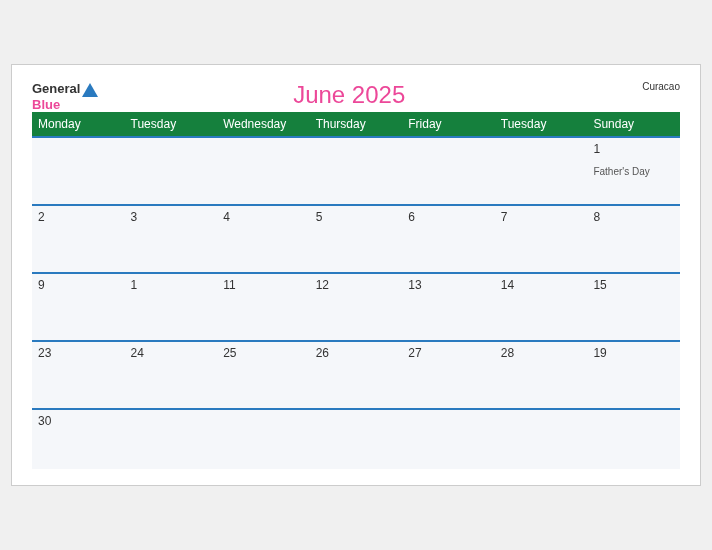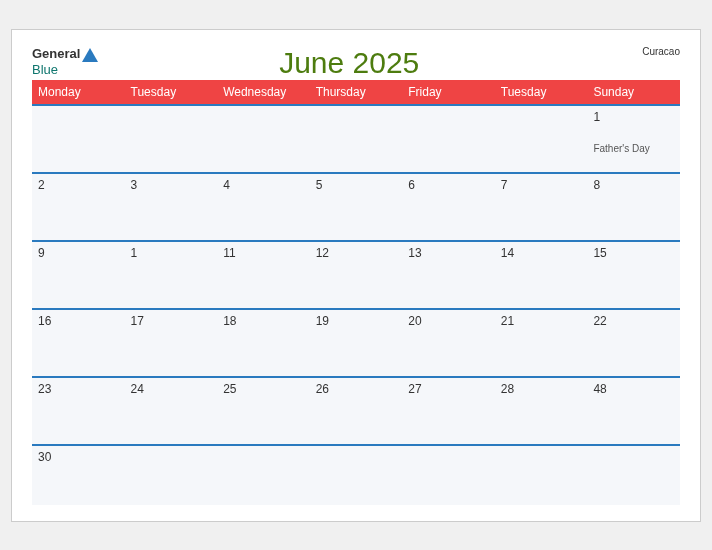--- a/index.html
+++ b/index.html
@@ -29,60 +29,60 @@
       gap: 4px;
     }
     .logo-text-general {
       font-size: 13px;
       font-weight: bold;
       color: #333;
       line-height: 1.2;
     }
     .logo-text-blue {
       font-size: 13px;
-      font-weight: normal;
-      color: #0f766e;
+      font-weight: bold;
+      color: #ec4899;
       line-height: 1.2;
     }
     .logo-triangle {
       width: 0;
       height: 0;
       border-left: 8px solid transparent;
       border-right: 8px solid transparent;
       border-bottom: 14px solid #2a7abf;
       margin-top: 2px;
       margin-left: 2px;
     }
     .logo-block {
       display: flex;
       flex-direction: column;
     }
     .logo-top-row {
       display: flex;
       align-items: center;
     }
     .calendar-title {
-      font-size: 30px;
+      font-size: 24px;
       font-weight: normal;
-      color: #4d7c0f;
+      color: #ec4899;
       text-align: center;
       flex: 1;
     }
     .region-label {
       font-size: 10px;
       color: #333;
       text-align: right;
       min-width: 80px;
     }
     .calendar-grid {
       width: 100%;
       border-collapse: collapse;
     }
     .calendar-grid th {
-      background: #ef4444;
+      background: #15803d;
       color: #fff;
       font-size: 12px;
       font-weight: normal;
       text-align: left;
       padding: 5px 6px;
       border: none;
     }
     .calendar-grid td {
       vertical-align: top;
       width: calc(100% / 7);
@@ -101,21 +101,21 @@
     }
     .day-number {
       font-size: 12px;
       color: #333;
       display: block;
     }
     .day-event {
       font-size: 10px;
       color: #555;
       display: block;
-      margin-top: 19px;
+      margin-top: 10px;
     }
     .empty-cell {
       background: #f5f7fa;
     }
     .last-row td {
       height: 60px;
       margin-top: 14px;
     }
   </style>
 </head>
@@ -202,62 +202,39 @@
           </td>
           <td>
             <span class="day-number">14</span>
           </td>
           <td>
             <span class="day-number">15</span>
           </td>
         </tr>
         <tr>
           <td>
-            <span class="day-number">16</span>
-          </td>
-          <td>
-            <span class="day-number">17</span>
-          </td>
-          <td>
-            <span class="day-number">18</span>
+            <span class="day-number">23</span>
+          </td>
+          <td>
+            <span class="day-number">24</span>
+          </td>
+          <td>
+            <span class="day-number">25</span>
+          </td>
+          <td>
+            <span class="day-number">26</span>
+          </td>
+          <td>
+            <span class="day-number">27</span>
+          </td>
+          <td>
+            <span class="day-number">28</span>
           </td>
           <td>
             <span class="day-number">19</span>
-          </td>
-          <td>
-            <span class="day-number">20</span>
-          </td>
-          <td>
-            <span class="day-number">21</span>
-          </td>
-          <td>
-            <span class="day-number">22</span>
-          </td>
-        </tr>
-        <tr>
-          <td>
-            <span class="day-number">23</span>
-          </td>
-          <td>
-            <span class="day-number">24</span>
-          </td>
-          <td>
-            <span class="day-number">25</span>
-          </td>
-          <td>
-            <span class="day-number">26</span>
-          </td>
-          <td>
-            <span class="day-number">27</span>
-          </td>
-          <td>
-            <span class="day-number">28</span>
-          </td>
-          <td>
-            <span class="day-number">48</span>
           </td>
         </tr>
         <tr class="last-row">
           <td>
             <span class="day-number">30</span>
           </td>
           <td class="empty-cell"></td>
           <td class="empty-cell"></td>
           <td class="empty-cell"></td>
           <td class="empty-cell"></td>

